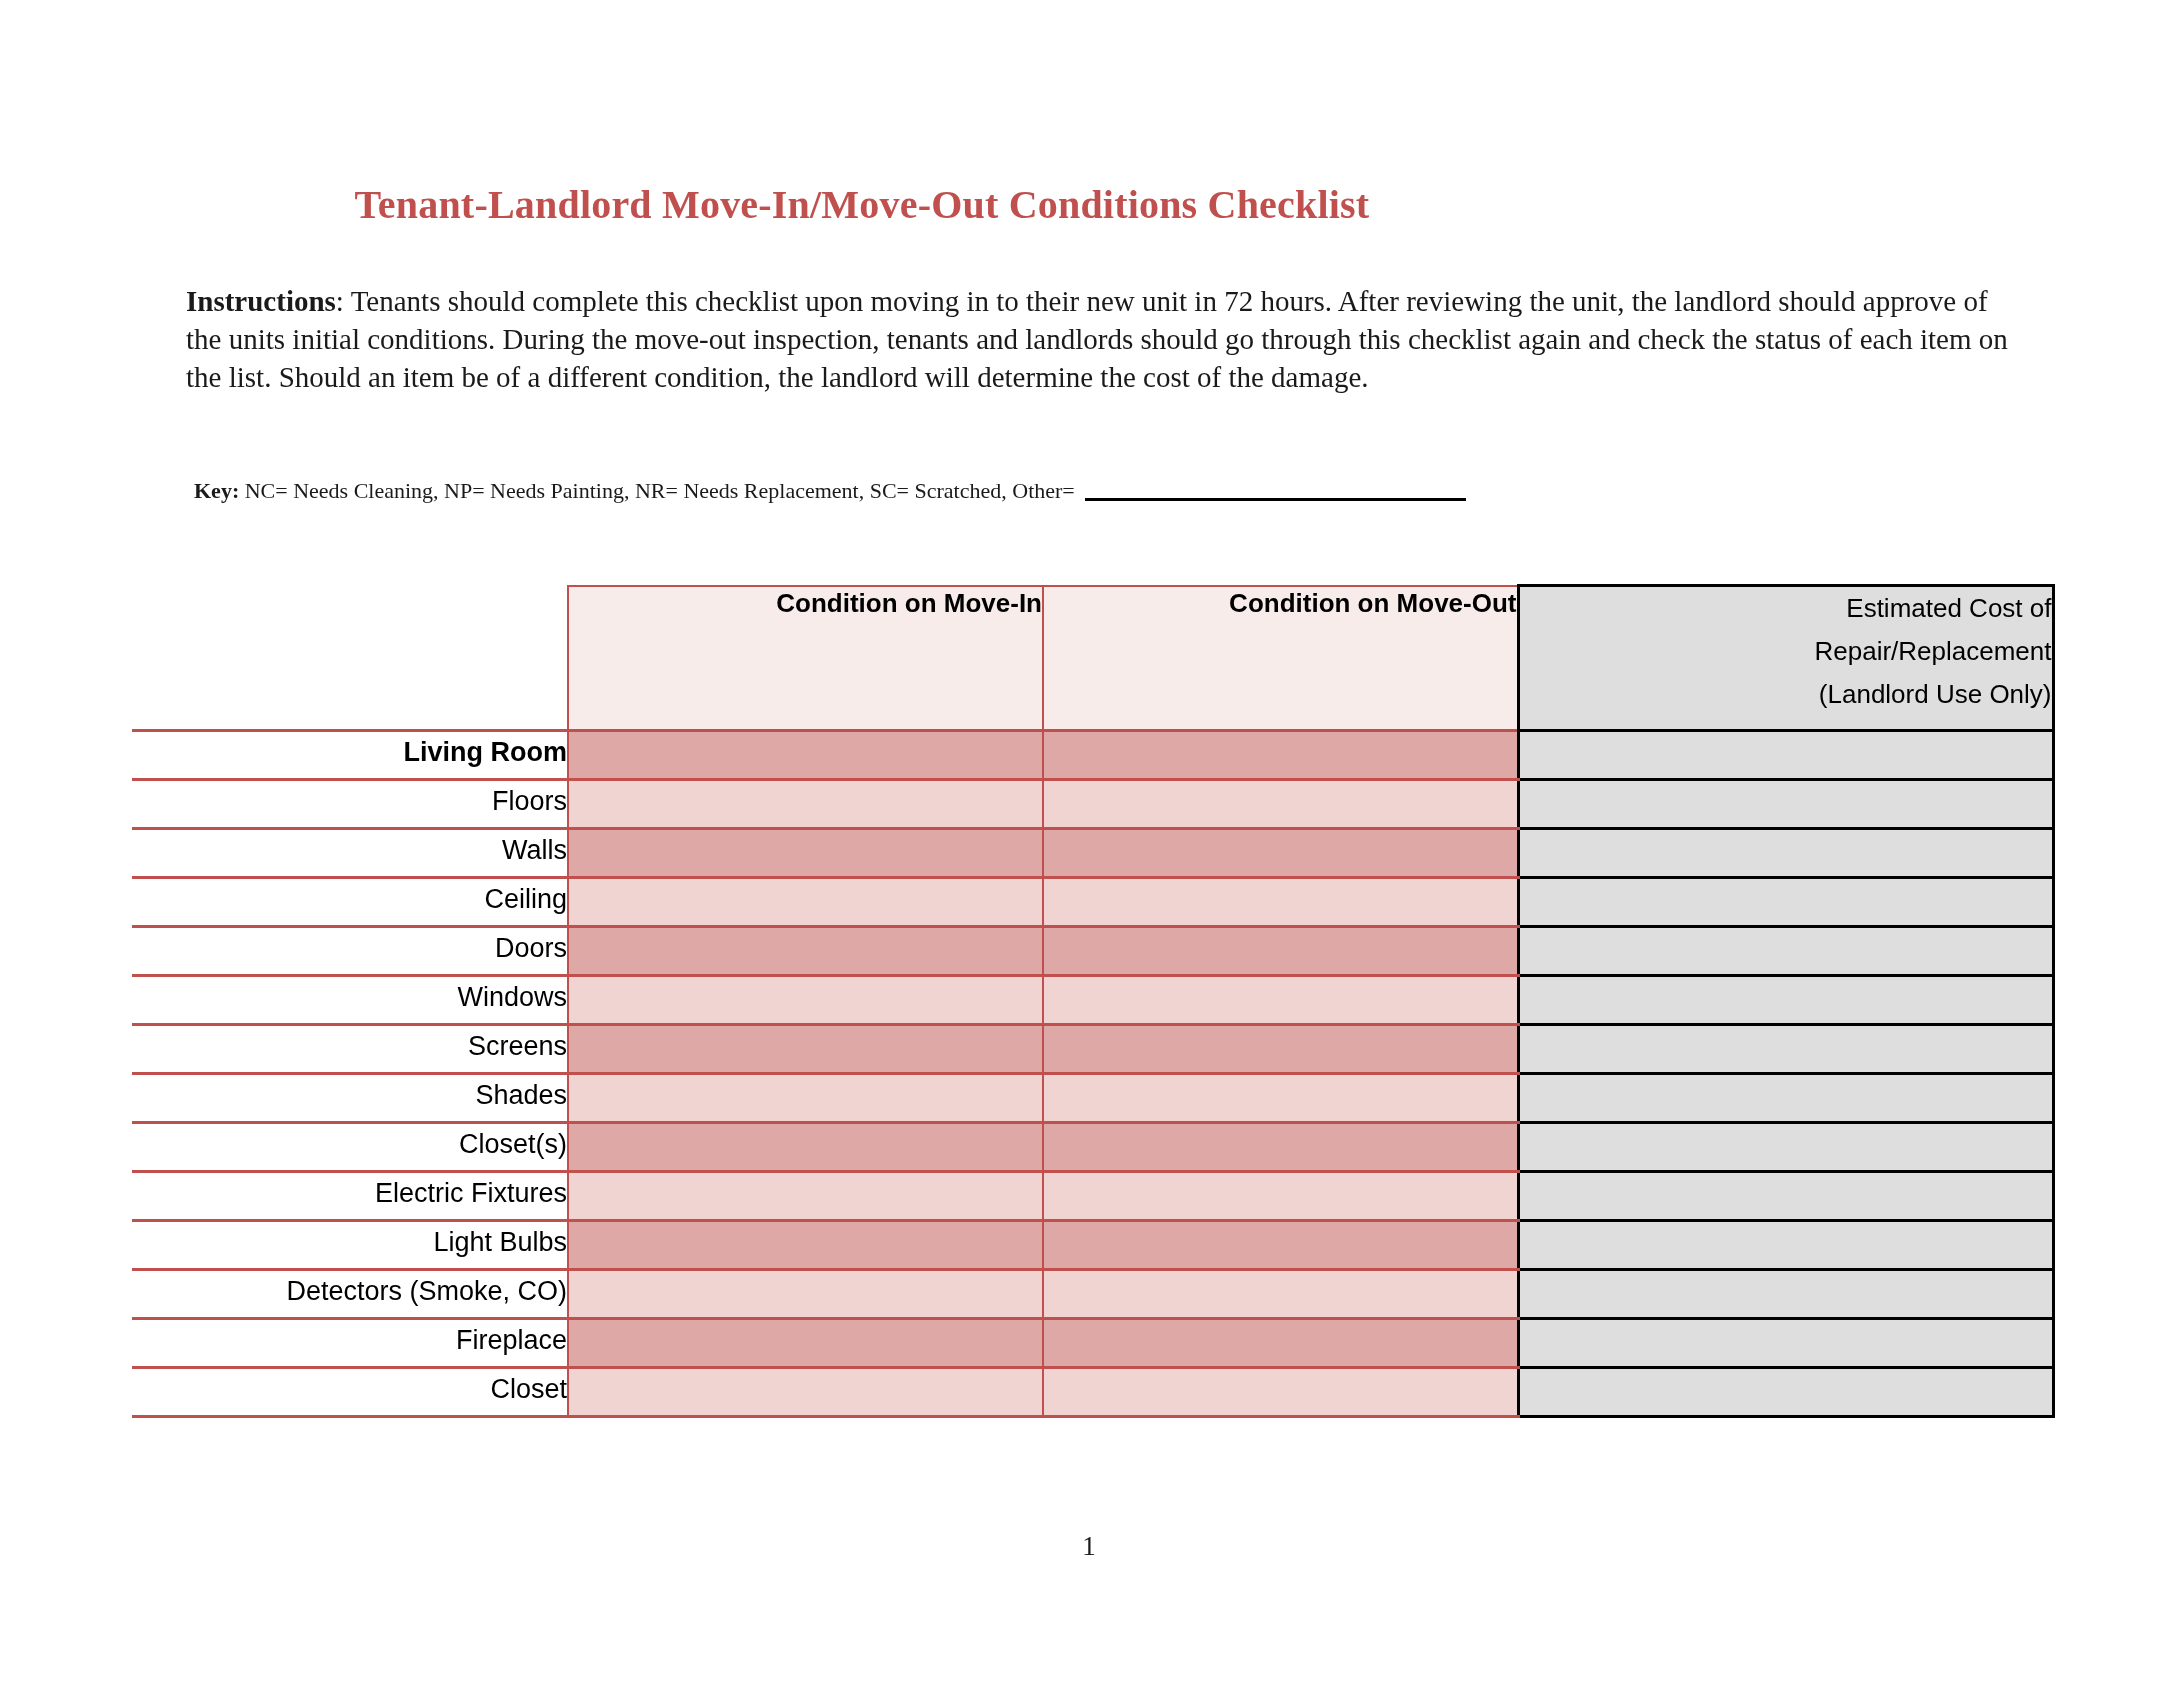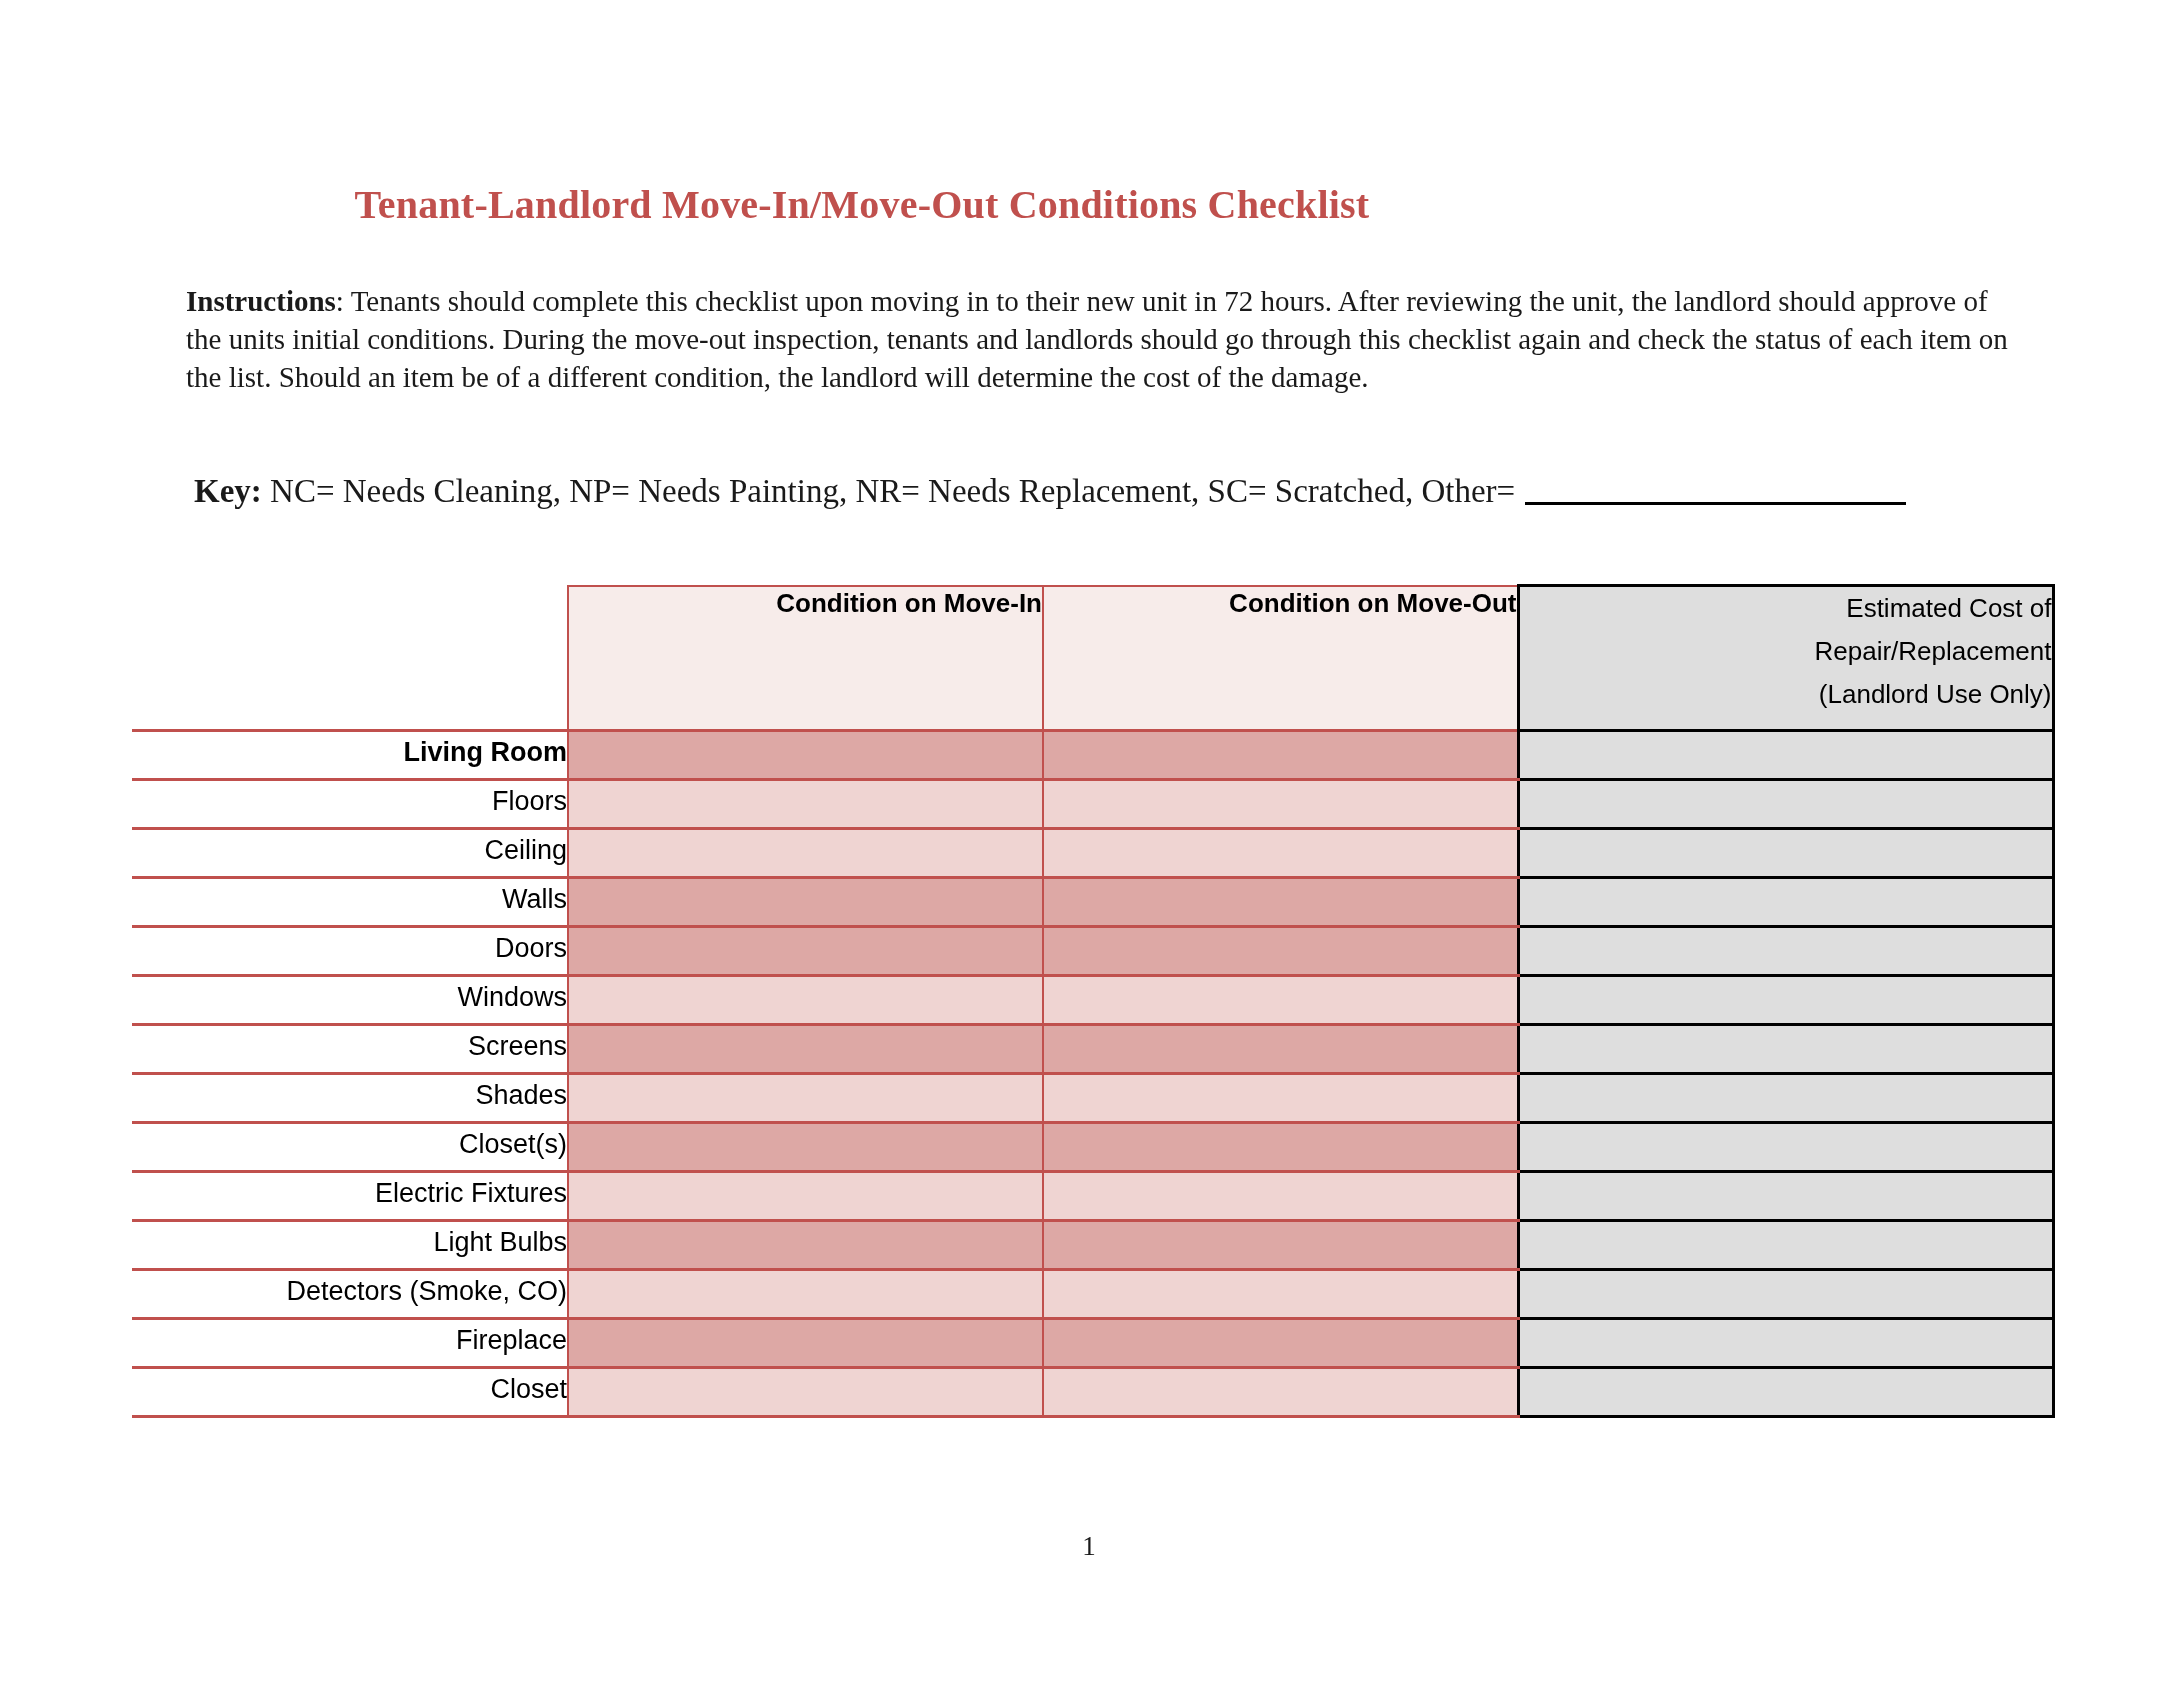--- a/index.html
+++ b/index.html
@@ -49,21 +49,21 @@
     color: #1a1a1a;
   }
   .instructions b { font-weight: bold; }
 
   
   .key-line {
     position: absolute;
     left: 194px;
     top: 473px;
     width: 1832px;
-    font-size: 33px;
+    font-size: 22px;
     line-height: 36px;
     white-space: nowrap;
     color: #1a1a1a;
   }
   .key-line .key-label { font-weight: bold; }
   .key-blank {
     display: inline-block;
     width: 381px;
     border-bottom: 3px solid #000000;
     vertical-align: -3px;
@@ -216,32 +216,32 @@
           <tr>
             <td class="cell-label">
               <span class="txt">Floors</span>
             </td>
             <td class="cell-cond light"></td>
             <td class="cell-cond light"></td>
             <td class="cell-cost"></td>
           </tr>
           <tr>
             <td class="cell-label">
+              <span class="txt">Walls</span>
+            </td>
+            <td class="cell-cond dark"></td>
+            <td class="cell-cond dark"></td>
+            <td class="cell-cost"></td>
+          </tr>
+          <tr>
+            <td class="cell-label">
               <span class="txt">Ceiling</span>
             </td>
             <td class="cell-cond light"></td>
             <td class="cell-cond light"></td>
-            <td class="cell-cost"></td>
-          </tr>
-          <tr>
-            <td class="cell-label">
-              <span class="txt">Walls</span>
-            </td>
-            <td class="cell-cond dark"></td>
-            <td class="cell-cond dark"></td>
             <td class="cell-cost"></td>
           </tr>
           <tr>
             <td class="cell-label">
               <span class="txt">Doors</span>
             </td>
             <td class="cell-cond dark"></td>
             <td class="cell-cond dark"></td>
             <td class="cell-cost"></td>
           </tr>

